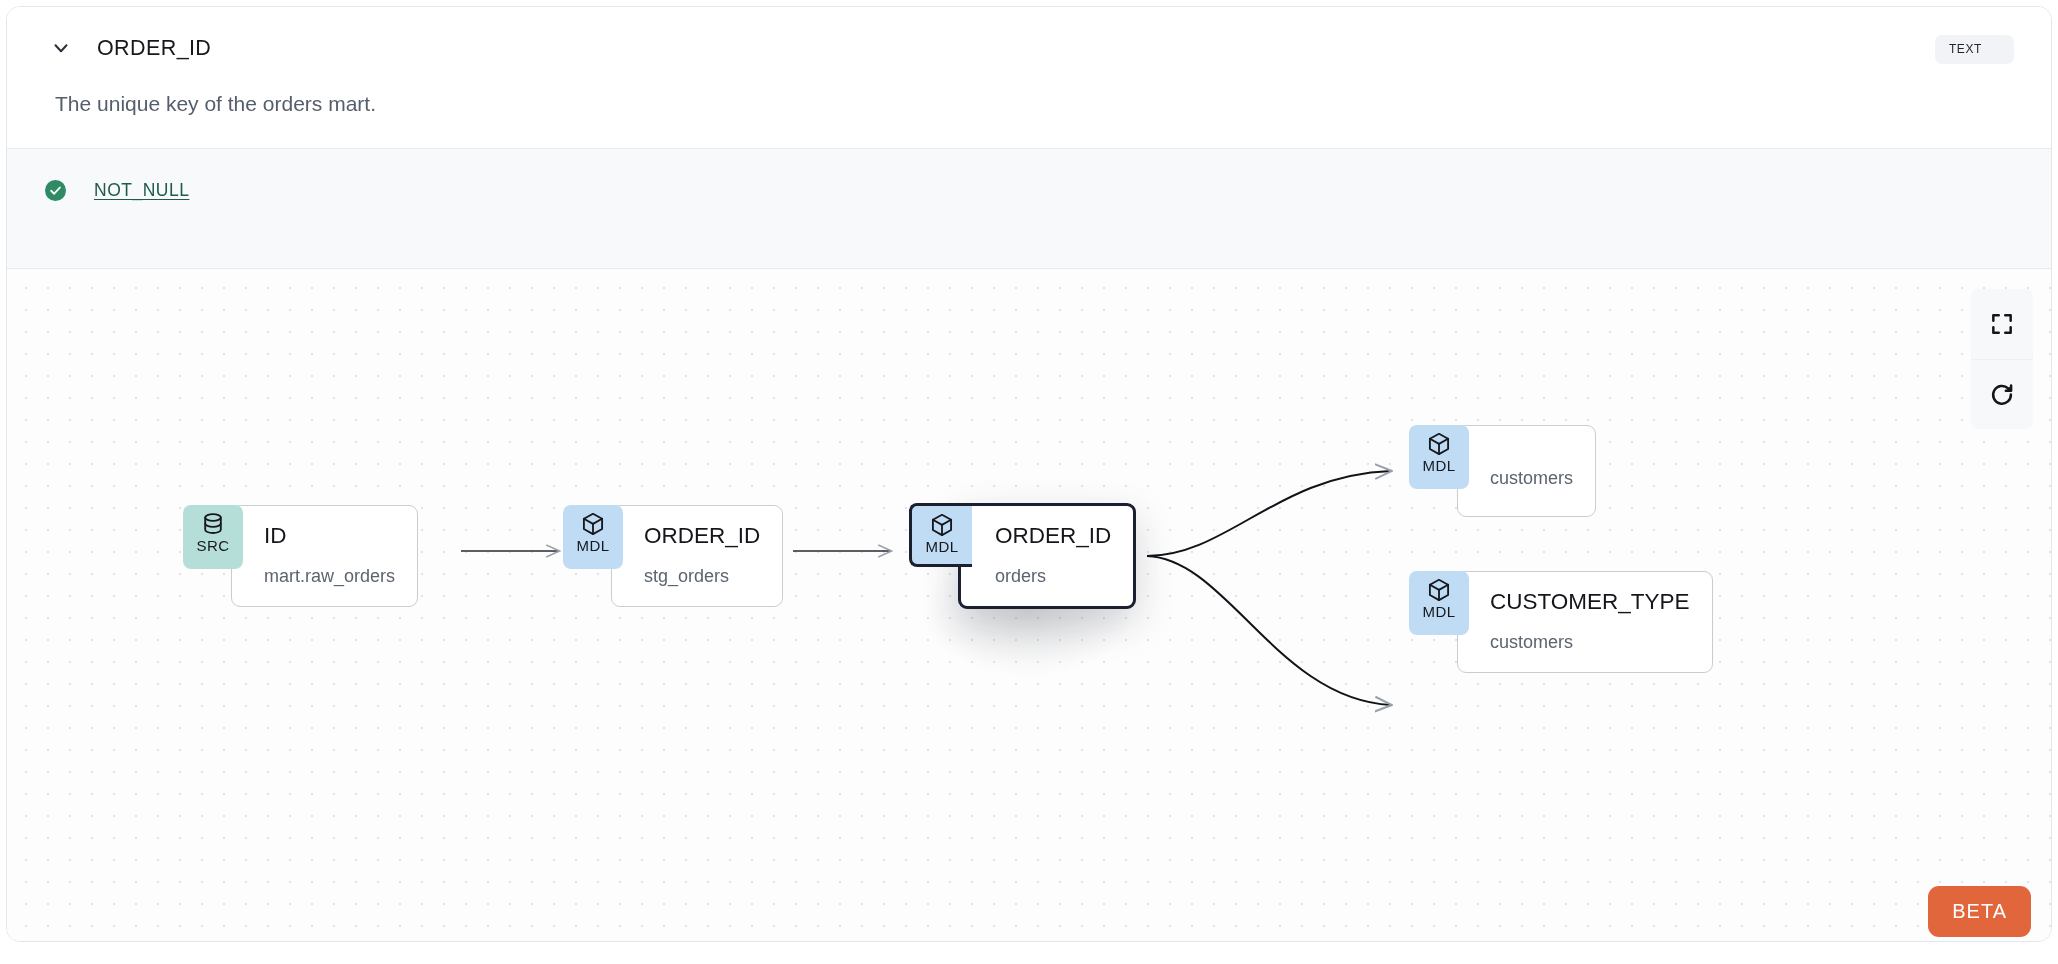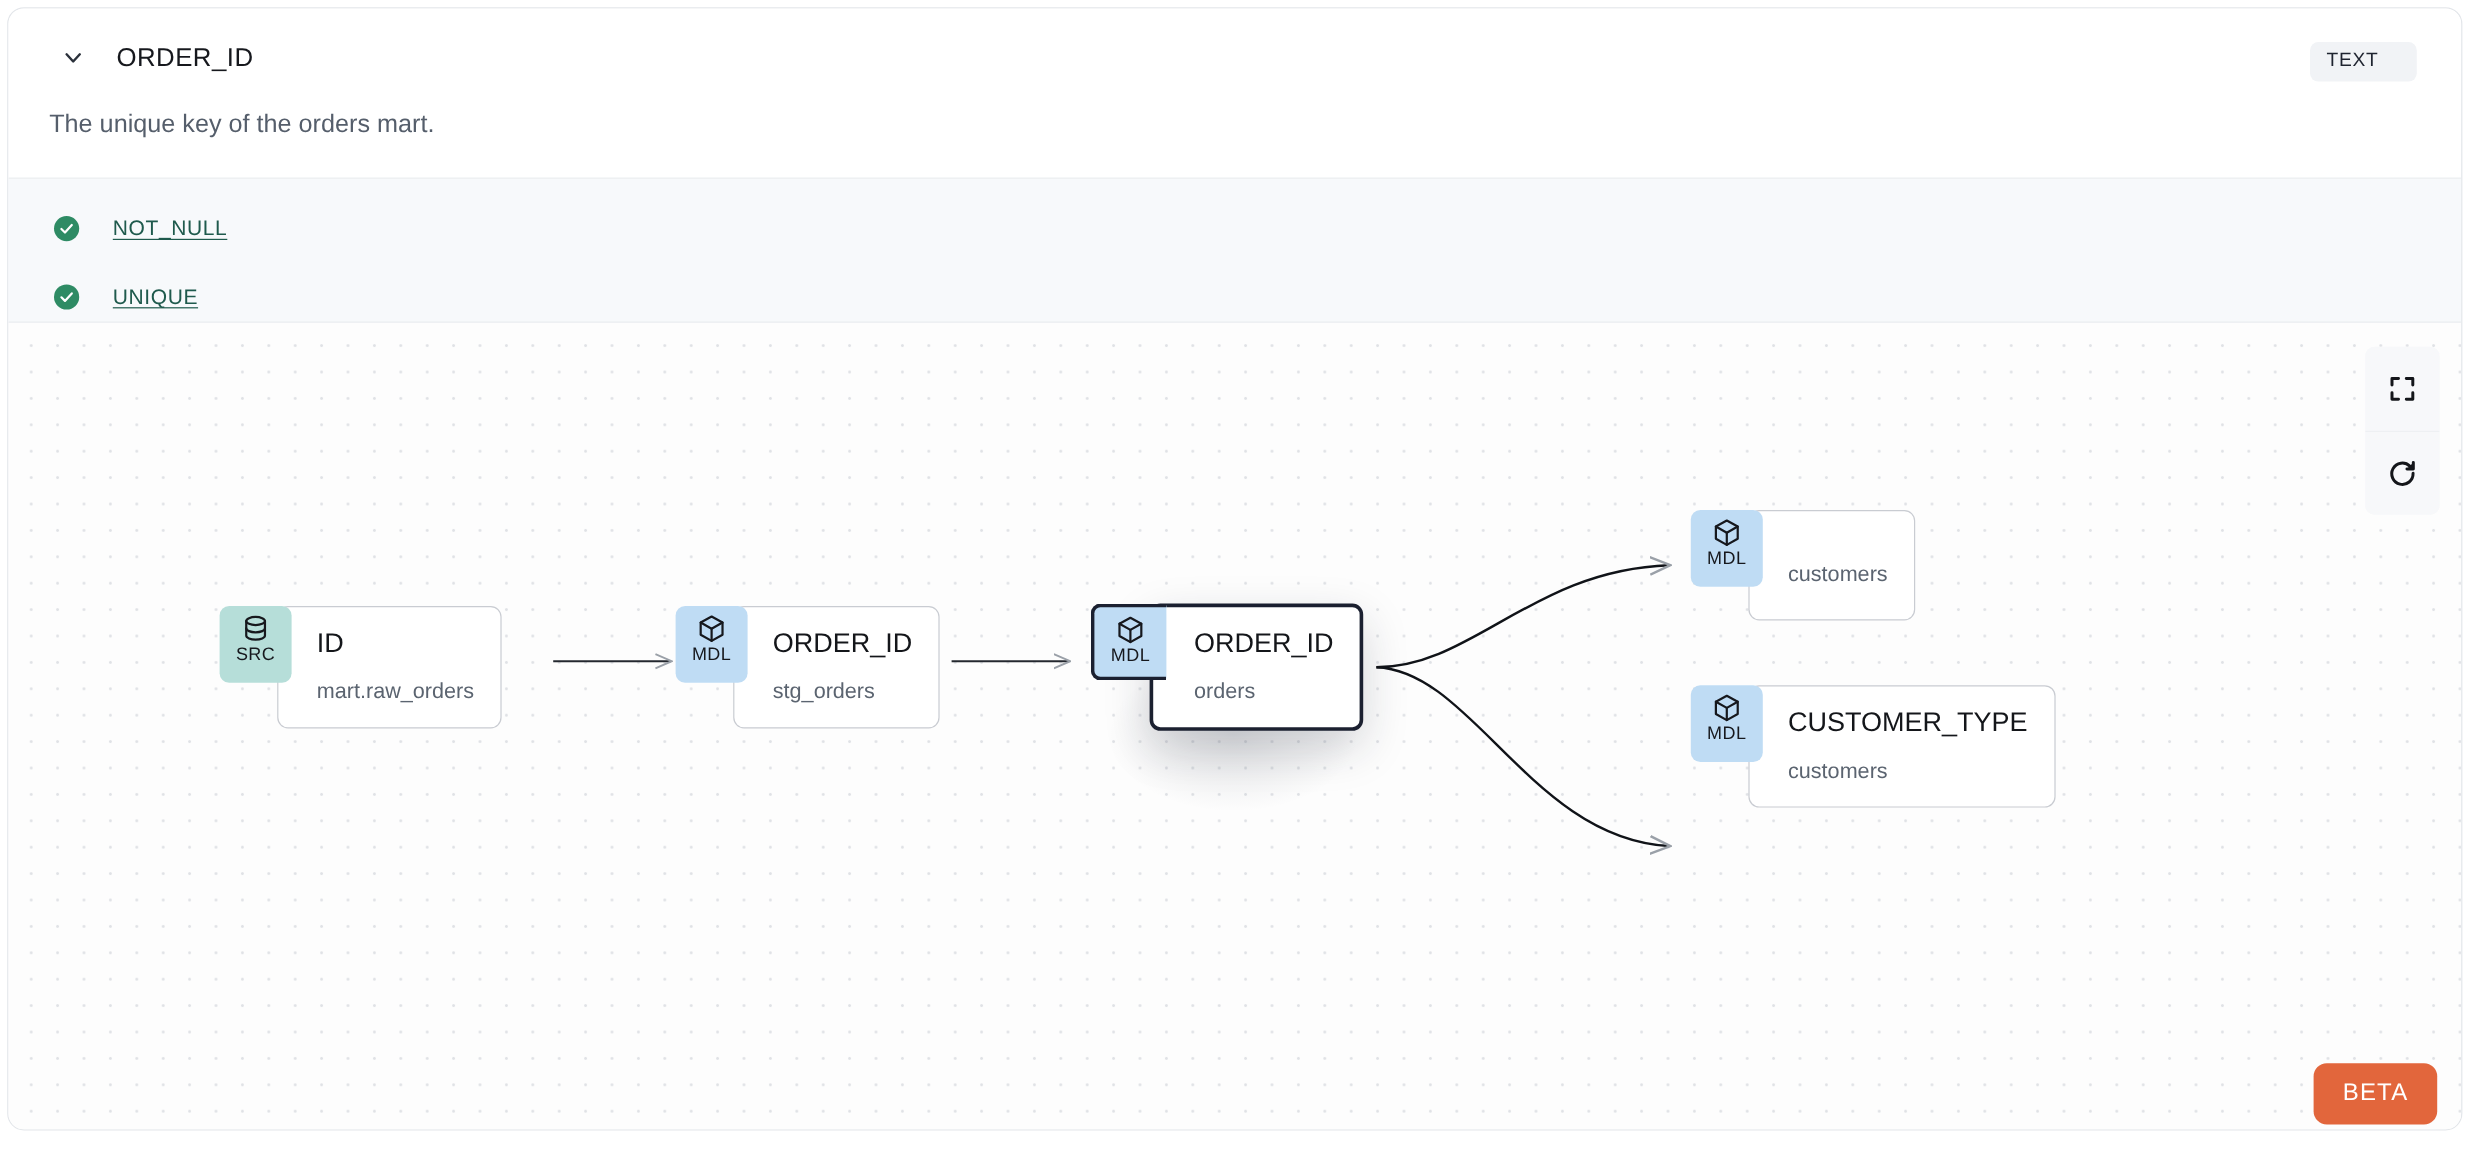--- a/index.html
+++ b/index.html
@@ -49,28 +49,28 @@
     letter-spacing: 0.4px;
     color: #16181d;
     font-weight: 400;
   }
   .type-badge {
     position: absolute;
     right: 37px;
     top: 28px;
     background: #f1f3f6;
     color: #1f2430;
-    font-size: 16px;
+    font-size: 12px;
     letter-spacing: 0.6px;
     padding: 7px 32px 8px 14px;
     border-radius: 7px;
   }
   .description {
     position: absolute;
-    left: 34px;
+    left: 48px;
     top: 85px;
     font-size: 21px;
     color: #555e6b;
     font-weight: 400;
   }
 
   
   .tests {
     position: relative;
     height: 120px;
@@ -252,28 +252,20 @@
 
     <div class="test-row">
       <span class="check-icon">
         <svg width="13" height="13" viewBox="0 0 24 24" fill="none" stroke="#ffffff" stroke-width="3.4" stroke-linecap="round" stroke-linejoin="round">
           <polyline points="4 12.5 9.5 18 20 6.5"></polyline>
         </svg>
       </span>
       <span class="test-link">NOT_NULL</span>
     </div>
 
-    <div class="test-row">
-      <span class="check-icon">
-        <svg width="13" height="13" viewBox="0 0 24 24" fill="none" stroke="#ffffff" stroke-width="3.4" stroke-linecap="round" stroke-linejoin="round">
-          <polyline points="4 12.5 9.5 18 20 6.5"></polyline>
-        </svg>
-      </span>
-      <span class="test-link">UNIQUE</span>
-    </div>
 
   </div>
 
   <div class="canvas">
 
     <svg class="edges" width="2044" height="688" viewBox="0 0 2044 688">
       <defs>
         <marker id="ah" markerWidth="9" markerHeight="9" refX="8" refY="4.5" orient="auto" markerUnits="strokeWidth">
           <path d="M0,0.8 L8.5,4.5 L0,8.2" fill="none" stroke="#9aa0a8" stroke-width="1"></path>
         </marker>

